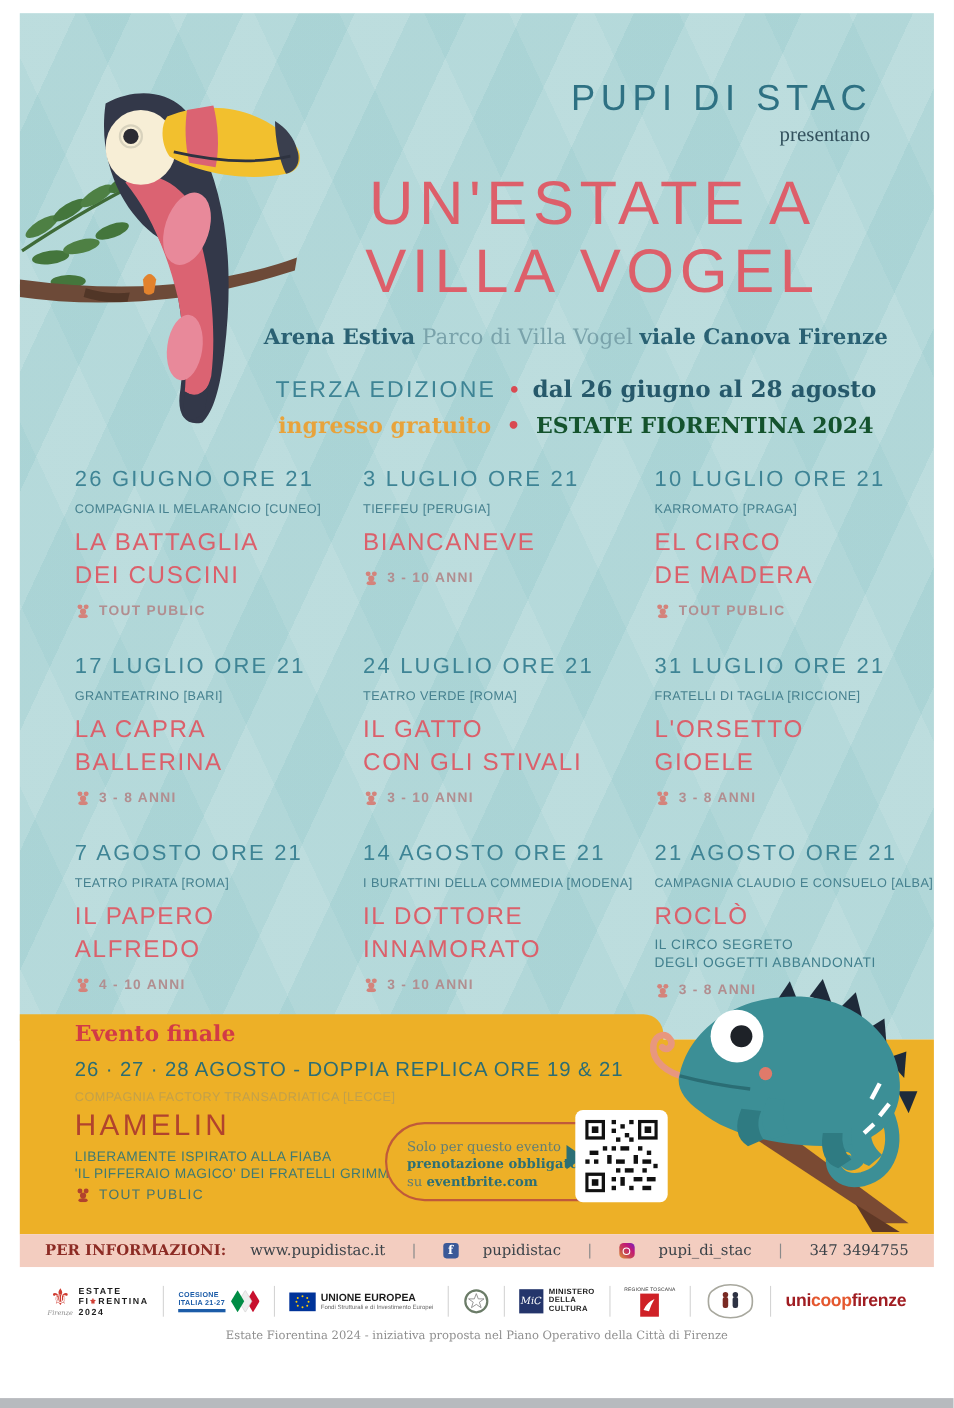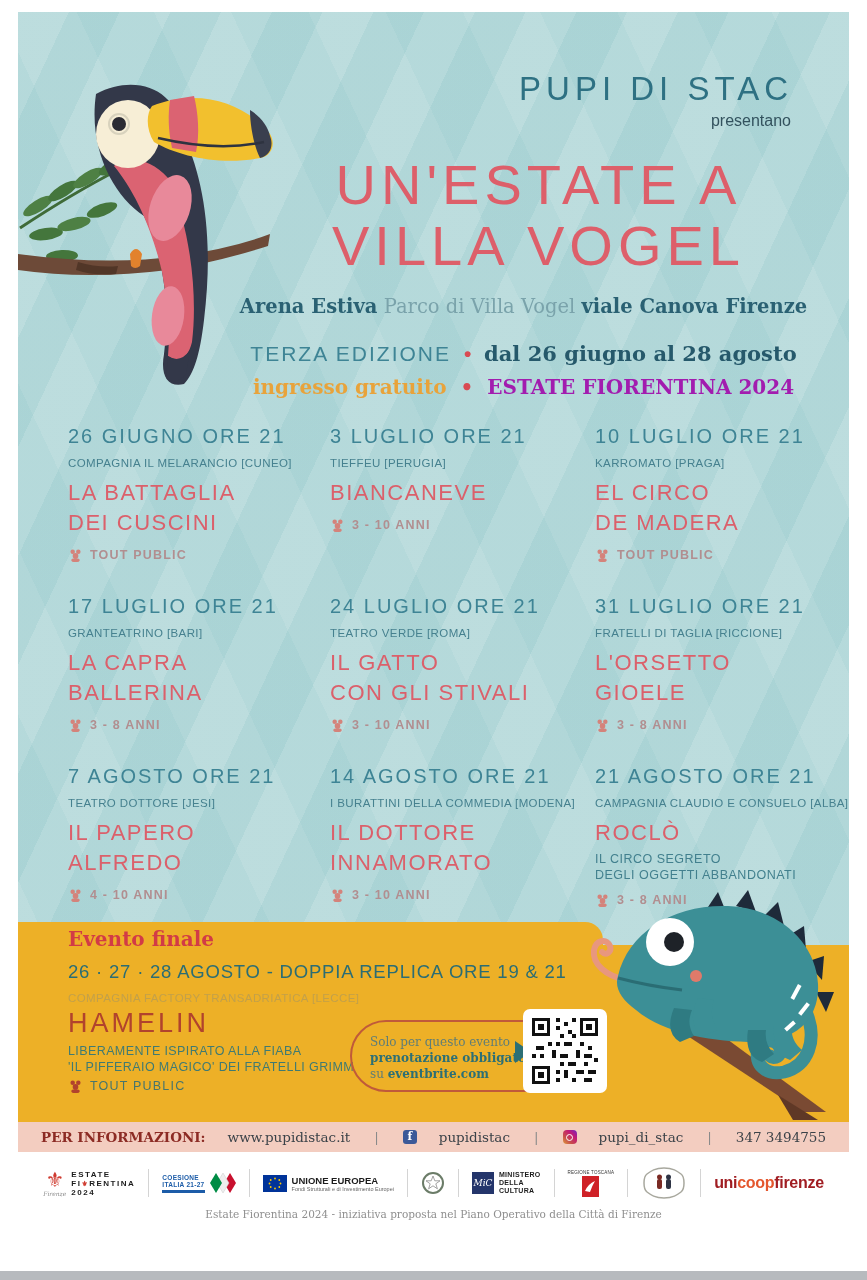--- a/index.html
+++ b/index.html
@@ -15,40 +15,40 @@
     background:#b6dadb; overflow:hidden; }
   .teal-section::before { content:""; position:absolute; inset:0;
     background:
       repeating-linear-gradient(115deg, rgba(255,255,255,0.05) 0 46px, rgba(120,185,189,0.12) 46px 92px),
       repeating-linear-gradient(245deg, rgba(255,255,255,0.04) 0 70px, rgba(120,185,189,0.08) 70px 140px);
   }
 
   .brand { position:absolute; top:58px; right:56px; color:#2e7183;
     font-size:33px; letter-spacing:5px; font-weight:400; }
   .presents { position:absolute; top:100px; right:58px; color:#33525e;
-    font-family:Liberation Sans, sans-serif; font-size:16px; }
+    font-family:Liberation Serif, serif; font-size:19px; }
 
   .main-title { position:absolute; top:142px; left:240px; right:30px; text-align:center;
     color:#dd5f6a; font-size:56px; line-height:61px; letter-spacing:5px; font-weight:400; }
 
   .venue-line { position:absolute; top:283px; left:200px; right:20px; text-align:center;
     font-family:"DejaVu Serif", serif; font-size:19.5px; color:#7aa3ab; }
   .venue-line .vb { color:#2a6173; font-weight:bold; }
 
   .edition-line { position:absolute; top:329px; left:200px; right:20px; text-align:center;
     font-size:21px; }
   .edition-line .ed { color:#3e8495; letter-spacing:2px; }
   .edition-line .dot { color:#d94a52; font-weight:bold; margin:0 7px; }
   .edition-line .dr { color:#26596b; font-family:"DejaVu Serif", serif; font-weight:bold; }
 
   .free-line { position:absolute; top:363px; left:200px; right:20px; text-align:center;
     font-family:"DejaVu Serif", serif; font-size:20px; font-weight:bold; }
   .free-line .fg { color:#e8a33b; }
   .free-line .dot { color:#d94a52; margin:0 7px; }
-  .free-line .fest { color:#a21caf; }
+  .free-line .fest { color:#14532d; }
 
   
   .events-grid { position:absolute; top:413px; left:50px; right:0;
     display:grid; grid-template-columns:262px 265px 254px;
     grid-template-rows:170px 170px 170px; }
   .event { position:relative; }
   .ev-date { color:#3e8495; font-size:20px; letter-spacing:2px; margin-bottom:9px; white-space:nowrap; }
   .ev-company { color:#46818f; font-size:11.5px; letter-spacing:0.4px; margin-bottom:9px; white-space:nowrap; }
   .ev-title { color:#db606b; font-size:22px; letter-spacing:1.5px; line-height:30px;
     white-space:pre-line; }
@@ -308,21 +308,21 @@
                 <circle cx="11" cy="5" r="2.4" fill="#d4837b"></circle>
         <circle cx="8" cy="9.5" r="3" fill="#d4837b"></circle>
                 <ellipse cx="8" cy="14" rx="4.5" ry="2" fill="#d4837b"></ellipse>
       </svg>
       <span>3 - 8 ANNI</span>
     </div>
   </div>
 
   <div class="event">
     <div class="ev-date">7 AGOSTO ORE 21</div>
-    <div class="ev-company">TEATRO DOTTORE [JESI]</div>
+    <div class="ev-company">TEATRO PIRATA [ROMA]</div>
     <div class="ev-title">IL PAPERO
 ALFREDO</div>
 
     <div class="ev-age">
       <svg class="age-ico" viewBox="0 0 16 16">
         <circle cx="5" cy="5" r="2.4" fill="#d4837b"></circle>
                 <circle cx="11" cy="5" r="2.4" fill="#d4837b"></circle>
         <circle cx="8" cy="9.5" r="3" fill="#d4837b"></circle>
                 <ellipse cx="8" cy="14" rx="4.5" ry="2" fill="#d4837b"></ellipse>
       </svg>

